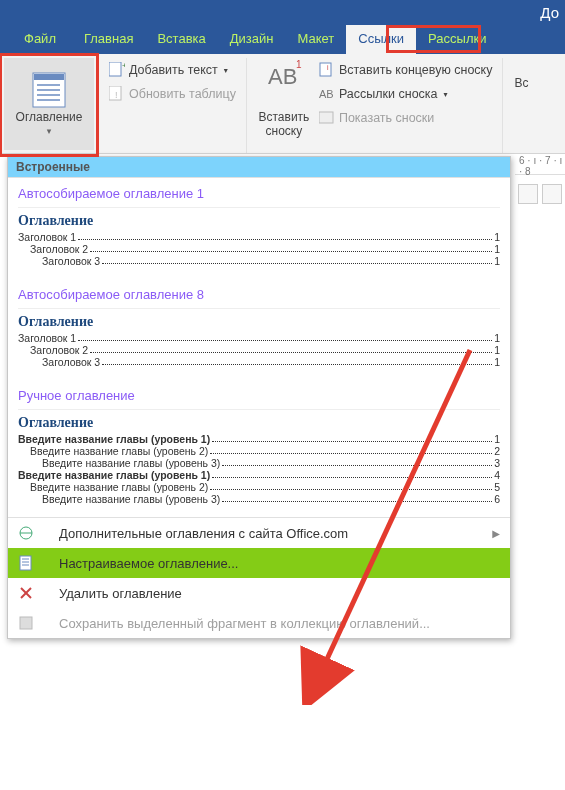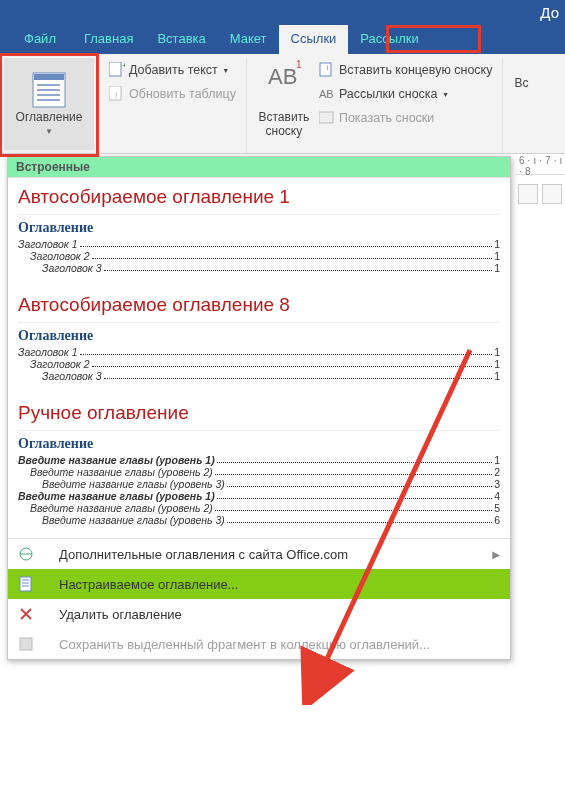--- a/index.html
+++ b/index.html
@@ -3,21 +3,21 @@
 <meta charset="utf-8">
 <style>
 * { margin: 0; padding: 0; box-sizing: border-box; font-family: "Segoe UI", Arial, sans-serif; }
 body { width: 565px; height: 790px; background: #fff; overflow: hidden; position: relative; }
 
 
 .titlebar { height: 25px; background: #2b579a; color: #fff; display: flex; justify-content: flex-end; align-items: center; padding-right: 6px; font-size: 15px; }
 
 
 .tabs { height: 29px; background: #2b579a; display: flex; align-items: stretch; padding-left: 8px; }
-.tab { color: #5eead4; font-size: 13px; padding: 6px 12px 0; cursor: pointer; }
+.tab { color: #bef264; font-size: 13px; padding: 6px 12px 0; cursor: pointer; }
 .tab.file { padding: 6px 16px 0; }
 .tab.active { background: #f3f3f3; color: #2b579a; }
 .tab-highlight { position: absolute; top: 25px; left: 386px; width: 95px; height: 28px; border: 3px solid #e33b2e; pointer-events: none; z-index: 50; }
 
 
 .ribbon { height: 100px; background: #f3f3f3; border-bottom: 1px solid #d4d4d4; display: flex; padding: 4px 0 0 4px; position: relative; }
 .group { display: flex; flex-direction: column; padding: 0 6px; border-right: 1px solid #e1e1e1; }
 .group.last { border-right: none; }
 
 
@@ -32,27 +32,27 @@
 .rbn-item { display: flex; align-items: center; gap: 4px; font-size: 12.5px; color: #444; cursor: pointer; padding: 2px 4px; white-space: nowrap; }
 .rbn-item.disabled { color: #a0a0a0; }
 .rbn-icon { width: 16px; height: 16px; flex: 0 0 16px; }
 
 
 .big-btn { display: flex; flex-direction: column; align-items: center; width: 62px; cursor: pointer; }
 .big-btn .lbl { font-size: 12px; color: #444; text-align: center; line-height: 1.2; margin-top: 18px; }
 
 
 .dropdown { position: absolute; top: 156px; left: 7px; width: 504px; background: #fff; border: 1px solid #c6c6c6; box-shadow: 1px 2px 6px rgba(0,0,0,.3); z-index: 40; }
-.dd-section-hdr { background: #86efac; padding: 3px 8px; font-size: 12px; font-weight: bold; color: #555; border-bottom: 1px solid #e0e0e0; }
+.dd-section-hdr { background: #7dd3fc; padding: 3px 8px; font-size: 12px; font-weight: bold; color: #555; border-bottom: 1px solid #e0e0e0; }
 .dd-item { padding: 8px 10px 12px; cursor: pointer; }
-.dd-item .name { font-size: 19px; color: #b91c1c; margin-bottom: 6px; }
+.dd-item .name { font-size: 13px; color: #8b5cf6; margin-bottom: 6px; }
 .preview { border-top: 1px solid #eee; padding-top: 4px; }
 .preview .p-title { color: #1f497d; font-weight: bold; font-size: 14px; font-family: "Cambria", serif; margin-bottom: 2px; }
 .p-row { display: flex; font-size: 10.5px; color: #333; font-family: "Times New Roman", serif; }
-.p-row .txt { white-space: nowrap; font-style: italic; }
+.p-row .txt { white-space: nowrap; }
 .p-row .dots { flex: 1; border-bottom: 1.5px dotted #333; margin: 0 2px 3px; }
 .p-row .pg { }
 .p-row.lvl2 { padding-left: 12px; }
 .p-row.lvl3 { padding-left: 24px; }
 .p-row.bold .txt { font-weight: bold; }
 
 .dd-sep { border-top: 1px solid #e0e0e0; }
 .dd-action { display: flex; align-items: center; gap: 25px; padding: 7px 10px; font-size: 13px; color: #333; cursor: pointer; }
 .dd-action.hover { background: #84cc16; }
 .dd-action.disabled { color: #a0a0a0; }
@@ -71,20 +71,21 @@
 <body>
 
 <div class="titlebar">
   <span>До</span>
 </div>
 
 <div class="tabs">
   <div class="tab file">Файл</div>
   <div class="tab">Главная</div>
   <div class="tab">Вставка</div>
+  <div class="tab">Дизайн</div>
   <div class="tab">Макет</div>
   <div class="tab active">Ссылки</div>
   <div class="tab">Рассылки</div>
 </div>
 <div class="tab-highlight"></div>
 
 <div class="ribbon">
   <div class="toc-highlight"></div>
 
   <div class="group" style="padding:0 4px 0 0;">

